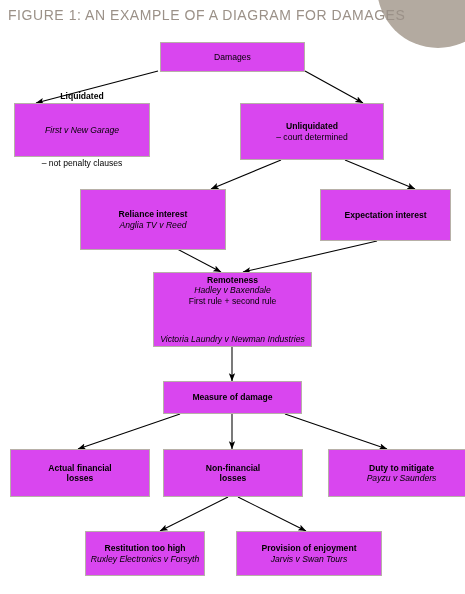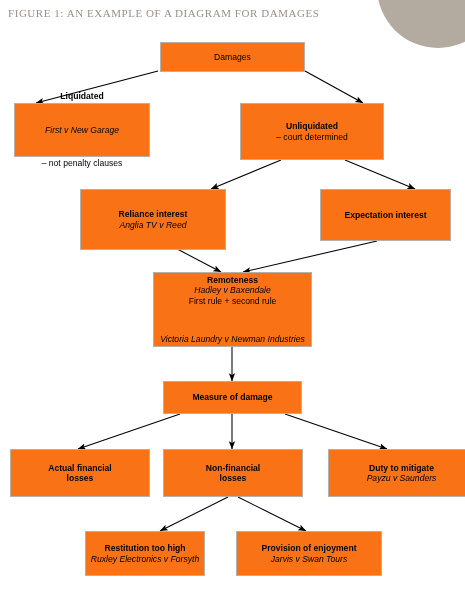--- a/index.html
+++ b/index.html
@@ -22,38 +22,37 @@
     top: -74px;
     width: 122px;
     height: 122px;
     border-radius: 50%;
     background: #b3aaa0;
   }
   #figure-title {
     position: absolute;
     left: 8px;
     top: 7px;
-    font-size: 11px;
+    font-size: 14px;
     letter-spacing: 0.55px;
     color: #9b9188;
     white-space: nowrap;
-    font-family: Liberation Serif, serif;
   }
   #arrows {
     position: absolute;
     left: 0;
     top: 0;
     width: 465px;
     height: 594px;
   }
   .node {
     position: absolute;
     box-sizing: border-box;
     border: 1px solid #b7b0a7;
-    background: #f97316;
+    background: #d946ef;
     display: flex;
     flex-direction: column;
     align-items: center;
     justify-content: center;
     text-align: center;
     line-height: 1.22;
     padding: 2px 4px;
   }
   .ln {
     display: block;

